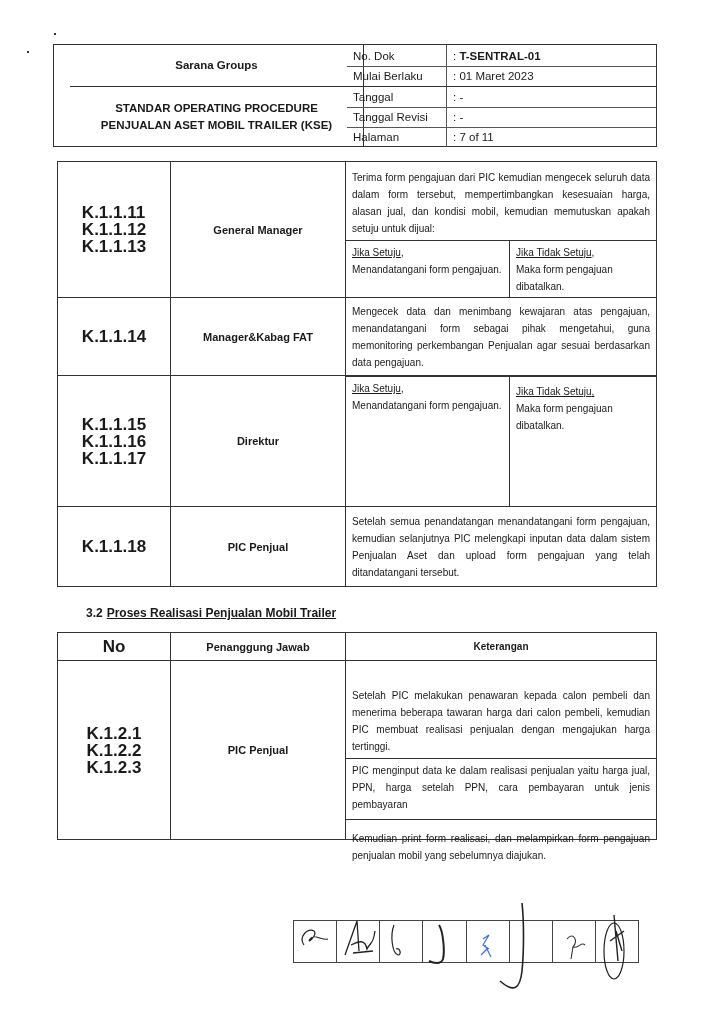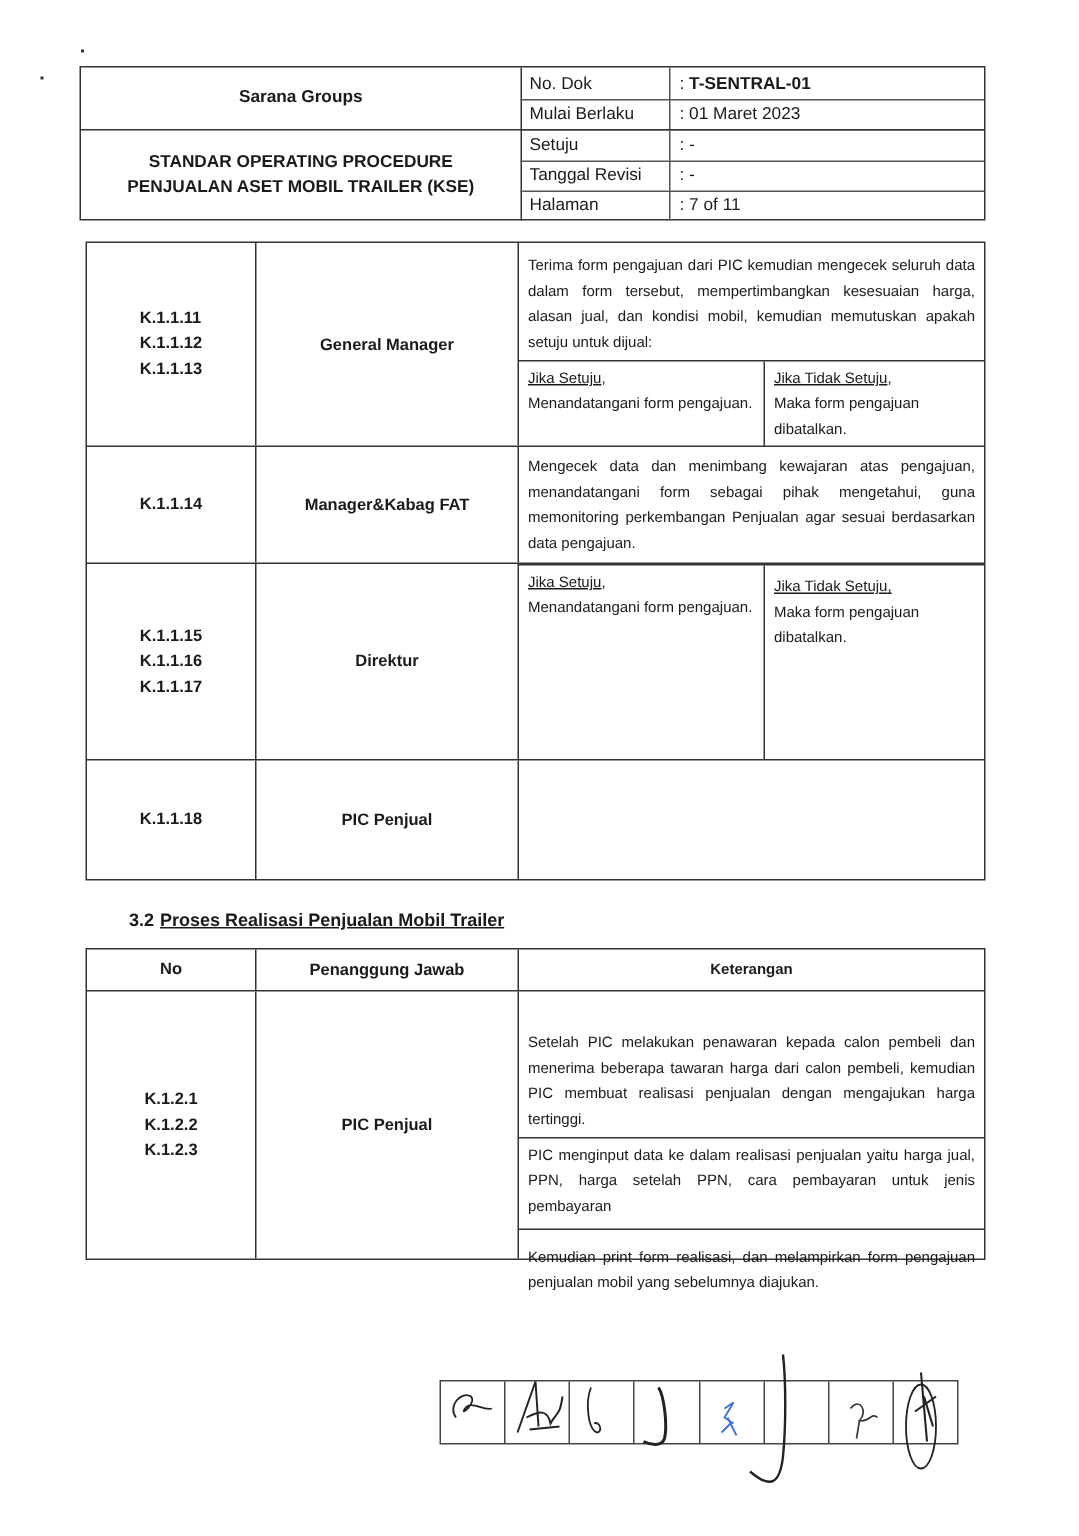--- a/index.html
+++ b/index.html
@@ -2,31 +2,31 @@
 <html><head>
 <meta charset="utf-8">
 <style>
   html, body { margin:0; padding:0; background:#ffffff; }
   body { width:719px; height:1024px; position:relative; overflow:hidden;
          font-family:"Liberation Sans", sans-serif; color:#1a1a1a; }
   .abs { position:absolute; box-sizing:border-box; }
   .speck { position:absolute; width:2px; height:2px; background:#333; }
   
   .hdr { left:53px; top:44px; width:604px; height:103px; border:1px solid #333; }
-  .hdr .lcell { position:absolute; left:0; width:293px; border-right:1px solid #333; display:flex; align-items:center; justify-content:center; font-weight:bold; font-size:11.5px; line-height:17px; }
+  .hdr .lcell { position:absolute; left:16px; width:293px; border-right:1px solid #333; display:flex; align-items:center; justify-content:center; font-weight:bold; font-size:11.5px; line-height:17px; }
   .hdr .row { position:absolute; left:293px; right:0; height:20px; border-bottom:1px solid #555; display:flex; align-items:center; font-size:11.5px; }
   .hdr .row:last-child { border-bottom:none; }
   .hdr .k { width:100px; padding-left:6px; border-right:1px solid #555; height:100%; display:flex; align-items:center; box-sizing:border-box; }
   .hdr .v { padding-left:6px; }
   .hdr .v b { font-weight:bold; }
   
   .tbl { left:57px; width:600px; border:1px solid #333; }
   .trow { position:relative; border-bottom:1px solid #333; display:flex; }
   .trow:last-child { border-bottom:none; }
-  .c1 { width:112px; border-right:1px solid #333; display:flex; align-items:center; justify-content:center; font-weight:bold; font-size:11px; line-height:17px; text-align:left; }
+  .c1 { width:112px; border-right:1px solid #333; display:flex; align-items:center; justify-content:center; font-weight:bold; font-size:17px; line-height:17px; text-align:left; }
   .c2 { width:174px; border-right:1px solid #333; display:flex; align-items:center; justify-content:center; font-weight:bold; font-size:11px; }
   .c3 { flex:1; font-size:10px; line-height:17px; }
   .para { padding:4px 6px 3px 6px; text-align:justify; }
   .split { display:flex; border-top:1px solid #333; }
   .split > div { padding:3px 6px 3px 6px; line-height:17px; }
   .split .l { width:151px; border-right:1px solid #333; }
   .split .r { flex:1; }
   .u { text-decoration:underline; }
   .sub { border-top:1px solid #333; }
   .ids span { display:block; }
@@ -57,21 +57,21 @@
   <div>
     <div class="row" style="top:0;height:21px;">
       <div class="k">No. Dok</div>
       <div class="v"><span>: </span><b>T-SENTRAL-01</b></div>
     </div>
     <div class="row" style="top:21px;">
       <div class="k">Mulai Berlaku</div>
       <div class="v"><span>: </span><span>01 Maret 2023</span></div>
     </div>
     <div class="row" style="top:41px;border-top:1px solid #333;">
-      <div class="k">Setuju</div>
+      <div class="k">Tanggal</div>
       <div class="v"><span>: </span><span>-</span></div>
     </div>
     <div class="row" style="top:62px;">
       <div class="k">Tanggal Revisi</div>
       <div class="v"><span>: </span><span>-</span></div>
     </div>
     <div class="row" style="top:82px;border-bottom:none;">
       <div class="k">Halaman</div>
       <div class="v"><span>: </span><span>7 of 11</span></div>
     </div>
@@ -123,20 +123,23 @@
         <div class="r" style="padding-top:6px;"><span class="u">Jika Tidak Setuju</span><span class="u">,</span><br><span>Maka form pengajuan dibatalkan.</span></div>
       </div>
     </div>
   </div>
 
   <div class="trow" style="height:79px;">
     <div class="c1 ids">
         <span>K.1.1.18</span>
       </div>
     <div class="c2">PIC Penjual</div>
+    <div class="c3">
+      <div class="para" style="padding-top:6px;">Setelah semua penandatangan menandatangani form pengajuan, kemudian selanjutnya PIC melengkapi inputan data dalam sistem Penjualan Aset dan upload form pengajuan yang telah ditandatangani tersebut.</div>
+    </div>
   </div>
 </div>
 
 <div class="abs section-title">
   <span>3.2</span><span class="t">Proses Realisasi Penjualan Mobil Trailer</span>
 </div>
 
 <div class="abs tbl" style="top:632px;">
   <div class="trow th">
     <div class="c1">No</div>

